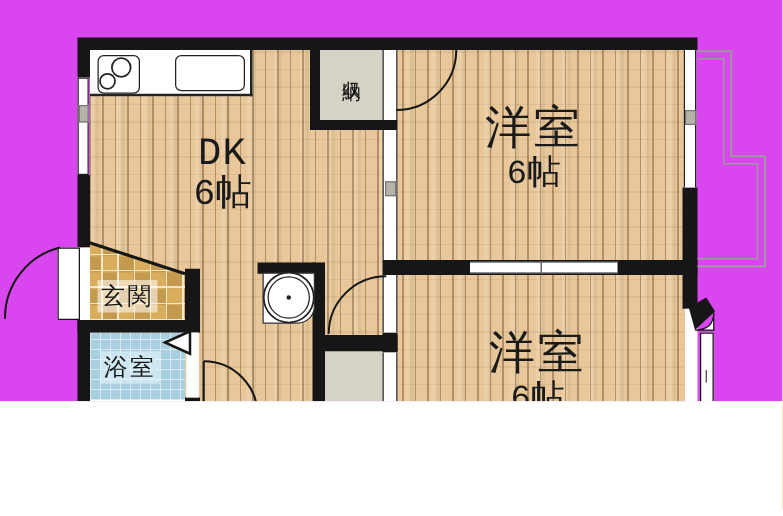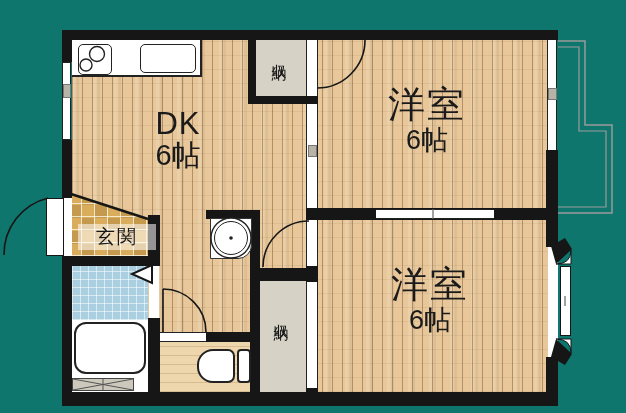--- a/index.html
+++ b/index.html
@@ -1,17 +1,17 @@
 <!DOCTYPE html>
 <html><head>
 <meta charset="utf-8">
 <style>
   html,body{margin:0;padding:0;background:#fff;}
-  #stage{position:relative;width:626px;height:413px;background:#0f766e;overflow:hidden;
-         font-family:Liberation Sans, sans-serif;}
+  #stage{position:relative;width:626px;height:321px;background:#d946ef;overflow:hidden;
+         font-family:Liberation Mono, monospace;}
   .abs{position:absolute;}
   .wall{position:absolute;background:#161616;}
   .op{position:absolute;background:#fff;}            
   .vgap{border-left:1.5px solid #222;border-right:1.5px solid #222;}
   .hgap{border-top:1.5px solid #222;border-bottom:1.5px solid #222;}
   .tick{position:absolute;background:#b7b3a7;border:1px solid #777;}
 
   .wood{background-color:#e8c89b;
     background-image:
       repeating-linear-gradient(90deg, rgba(120,82,48,.48) 0 1px, transparent 1px 10px),
@@ -31,21 +31,21 @@
       repeating-linear-gradient(0deg, rgba(255,255,255,.55) 0 1px, transparent 1px 8px);}
   .closet{background:#d6d2c6;}
 
   .fixture{position:absolute;background:#fff;border:1.5px solid #222;box-sizing:border-box;}
   .rl{position:absolute;text-align:center;color:#1a1a1a;}
   .rl .big{font-size:31px;line-height:1.08;letter-spacing:1px;}
   .rl .size{font-size:29px;line-height:1.08;}
   .rl2 .big{font-size:37px;line-height:1.1;letter-spacing:2px;}
   .rl2 .size{font-size:27px;line-height:1.1;}
   .small-label{position:absolute;font-size:19px;color:#161616;letter-spacing:2px;
-    background:rgba(255,255,255,.55);padding:0 18px;}
+    background:rgba(255,255,255,.55);padding:0 3px;}
   .vtext{position:absolute;writing-mode:vertical-rl;font-size:15px;color:#161616;
     letter-spacing:2px;line-height:1;}
   svg{position:absolute;left:0;top:0;pointer-events:none;}
 </style>
 </head>
 <body>
 
 <div id="stage">
 
   <div class="abs wood" style="left:72px;top:40px;width:476px;height:352px;"></div>
@@ -145,16 +145,17 @@
   </div>
   <div class="rl rl2" style="left:377px;top:85px;width:100px;">
     <div class="big">洋室</div>
     <div class="size">6帖</div>
   </div>
   <div class="rl rl2" style="left:380px;top:265px;width:100px;">
     <div class="big">洋室</div>
     <div class="size">6帖</div>
   </div>
   <div class="small-label" style="left:78px;top:224px;">玄関</div>
+  <div class="small-label" style="left:80px;top:281px;background:rgba(230,245,252,.6);">浴室</div>
   <div class="vtext" style="left:272px;top:52px;">収納</div>
   <div class="vtext" style="left:274px;top:312px;">収納</div>
 
 </div>
 
 </body></html>

